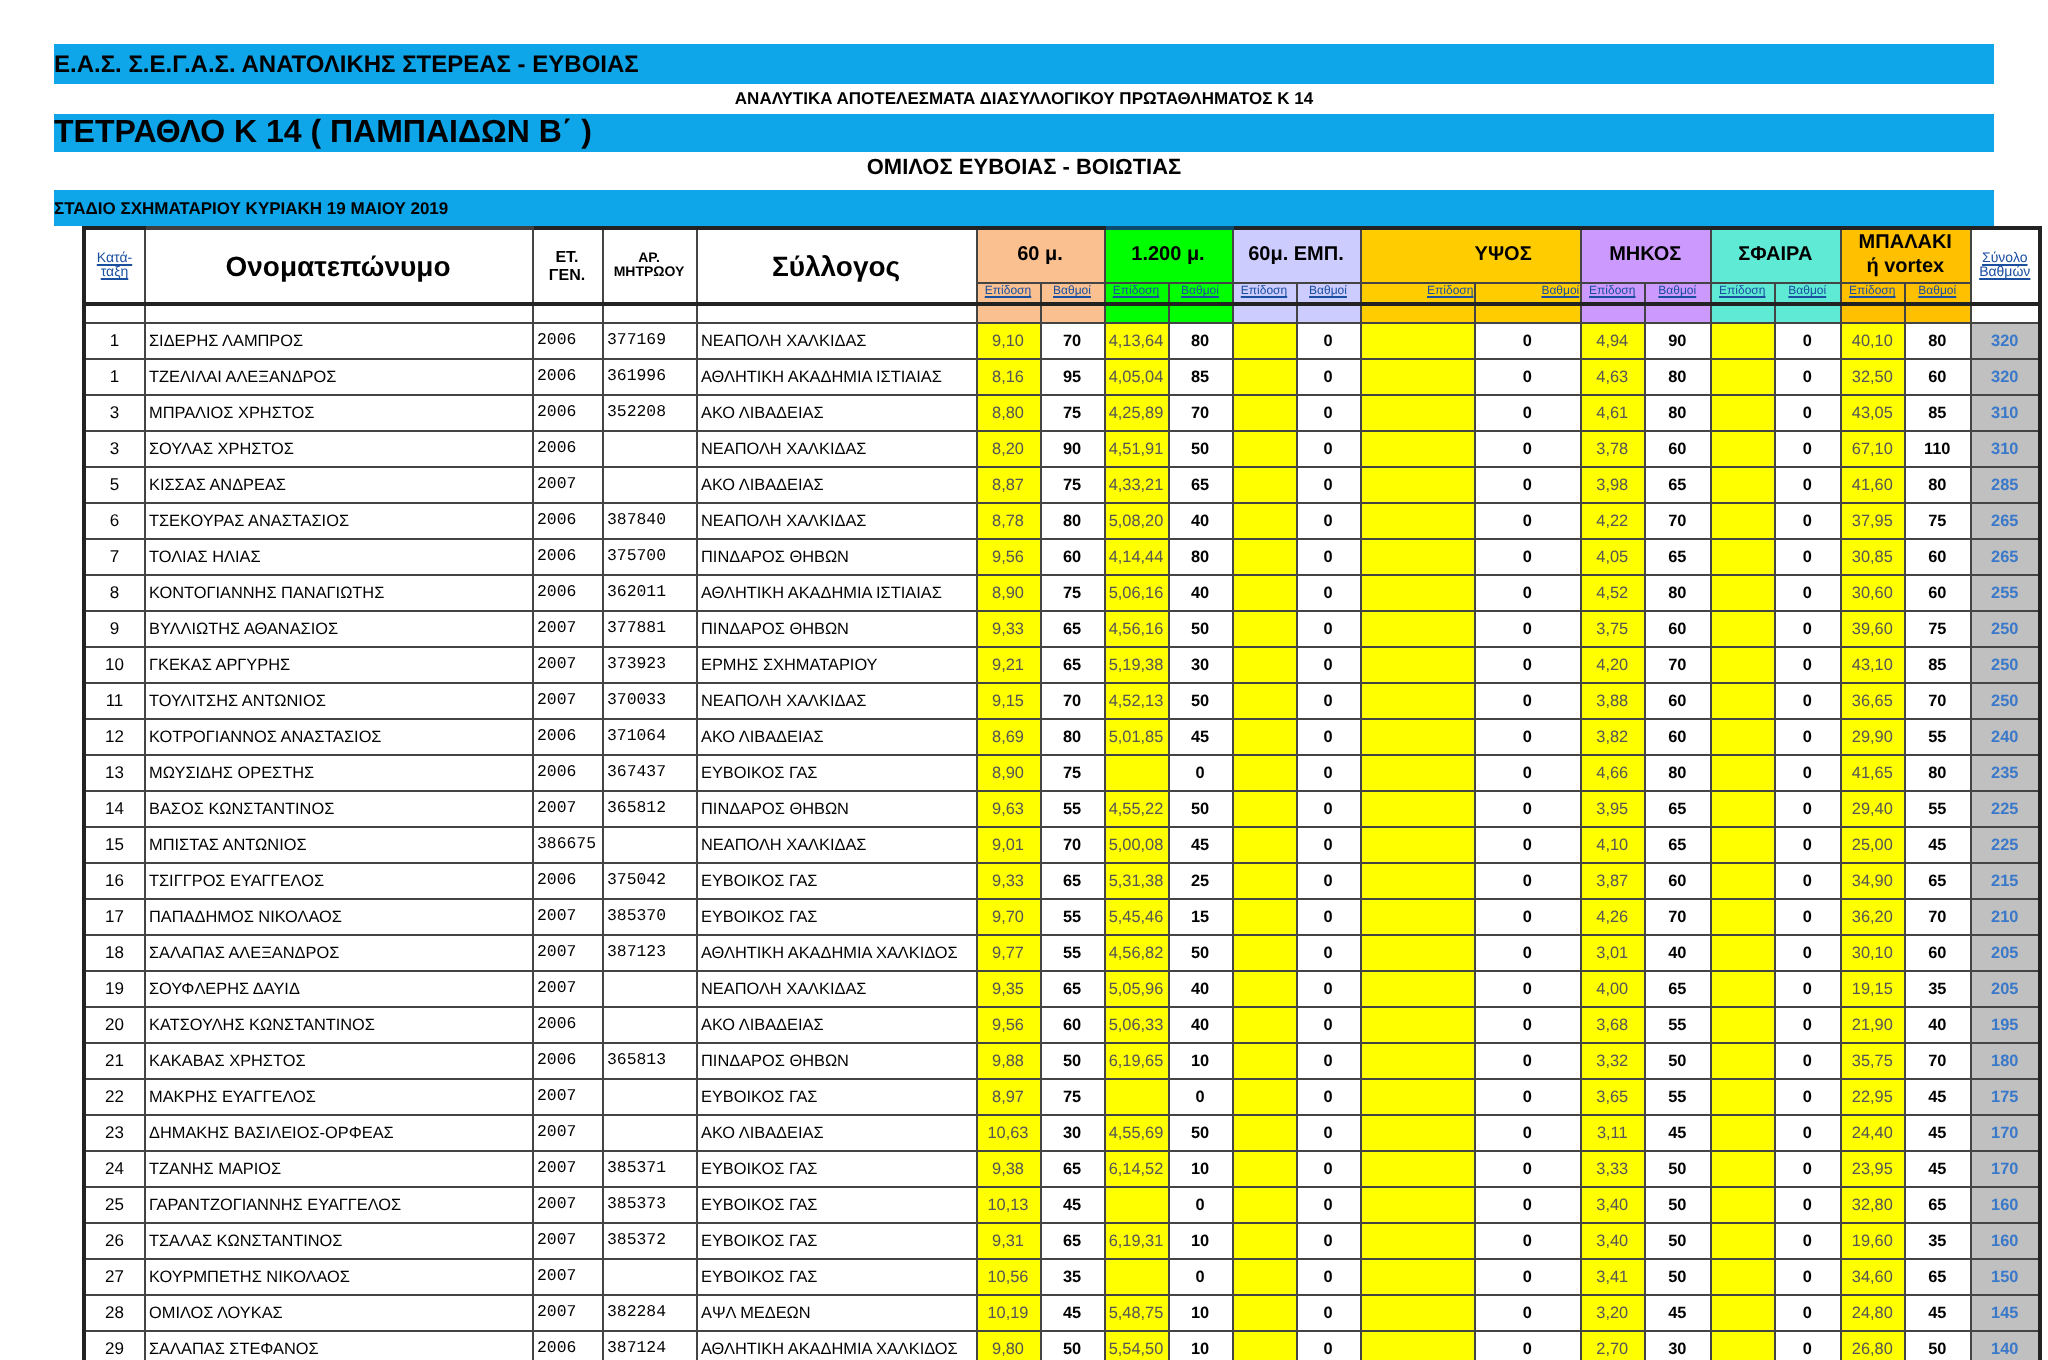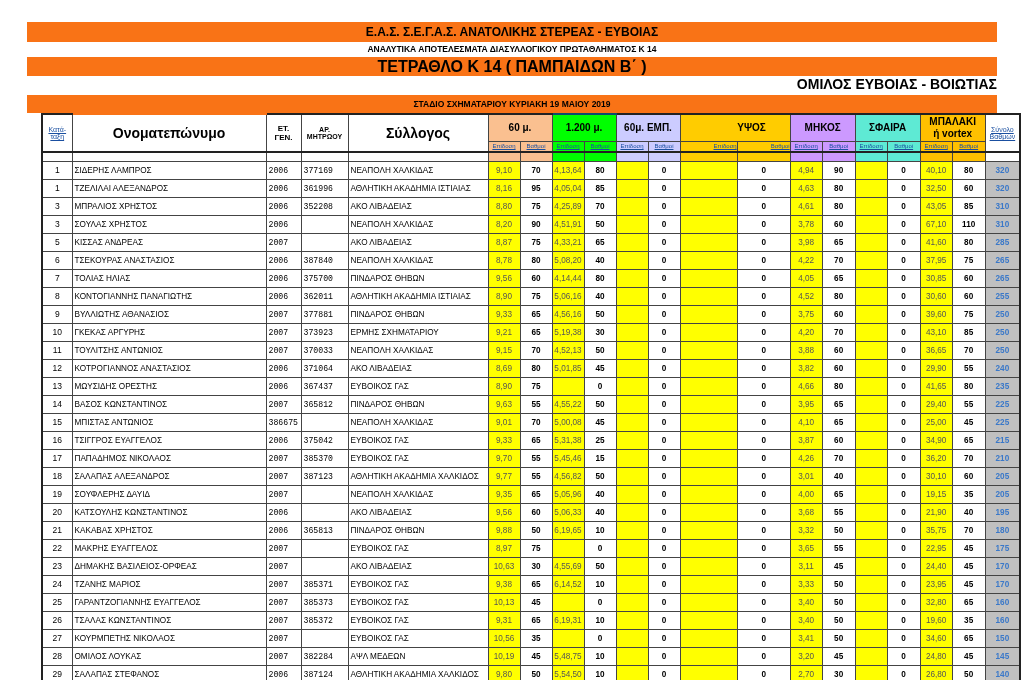--- a/index.html
+++ b/index.html
@@ -1,24 +1,24 @@
 <!DOCTYPE html>
 <html><head>
 <meta charset="utf-8">
 <style>
   * { box-sizing: border-box; margin: 0; padding: 0; }
   html, body { width: 1024px; height: 680px; background: #ffffff; overflow: hidden; }
   body { font-family: "Liberation Sans", sans-serif; color: #000; position: relative; }
 
-  .banner { position: absolute; left: 27px; width: 970px; background: #f97316; text-align: center; font-weight: bold; }
+  .banner { position: absolute; left: 27px; width: 970px; background: #0ea5e9; font-weight: bold; }
   .plain { position: absolute; left: 27px; width: 970px; text-align: center; font-weight: bold; }
   #b1 { top: 22px; height: 20px; font-size: 12px; line-height: 20px; }
   #b2 { top: 43px; height: 12px; font-size: 8.5px; line-height: 12px; }
   #b3 { top: 57px; height: 19px; font-size: 16px; line-height: 19px; }
-  #b4 { top: 78px; height: 12px; font-size: 14px; line-height: 12px; text-align: right; }
+  #b4 { top: 78px; height: 12px; font-size: 11px; line-height: 12px; }
   #b5 { top: 95px; height: 18px; font-size: 8.5px; line-height: 18px; }
 
   table { position: absolute; left: 41px; top: 113px; border-collapse: collapse; table-layout: fixed; }
   td, th { border: 1px solid #444; font-size: 8.2px; white-space: nowrap; overflow: hidden; }
   thead th { font-weight: bold; text-align: center; vertical-align: middle; }
   .h-rank { font-size: 7px; color: #1a4fa0; text-decoration: underline; font-weight: normal; }
   .h-name { font-size: 14px; }
   .h-small { font-size: 8px; }
   .h-club { font-size: 14px; border-radius: 12px; }
   .h-ev { font-size: 10px; height: 27px; }
@@ -71,21 +71,21 @@
     <col style="width:32px">
       <col style="width:33px">
     <col style="width:32px">
       <col style="width:33px">
     <col style="width:35px">
   </colgroup>
   <thead id="thead">
       <tr>
         <th rowspan="2" class="h-rank" style="white-space:pre-line;border-left:2px solid #222;border-top:2px solid #222">Κατά-
 ταξη</th>
-        <th rowspan="2" class="h-name" style="border-top:2px solid #f97316">Ονοματεπώνυμο</th>
+        <th rowspan="2" class="h-name" style="border-top:2px solid #404040">Ονοματεπώνυμο</th>
         <th rowspan="2" class="h-small" style="white-space:pre-line;border-top:2px solid #222">ΕΤ.
 ΓΕΝ.</th>
         <th rowspan="2" class="h-small" style="white-space:pre-line;font-size:7px;border-top:2px solid #222">ΑΡ.
 ΜΗΤΡΩΟΥ</th>
         <th rowspan="2" class="h-club" style="border-top:2px solid #222">Σύλλογος</th>
         <th colspan="2" class="h-ev c60" style="white-space:pre-line;border-top:2px solid #222;line-height:12px">60 μ.</th>
         <th colspan="2" class="h-ev c1200" style="white-space:pre-line;border-top:2px solid #0c4a6e;line-height:12px">1.200 μ.</th>
         <th colspan="2" class="h-ev c60h" style="white-space:pre-line;border-top:2px solid #222;line-height:12px">60μ. ΕΜΠ.</th>
         <th colspan="2" class="h-ev chigh" style="white-space:pre-line;border-top:2px solid #222;line-height:12px">ΥΨΟΣ</th>
         <th colspan="2" class="h-ev clong" style="white-space:pre-line;border-top:2px solid #222;line-height:12px">ΜΗΚΟΣ</th>

